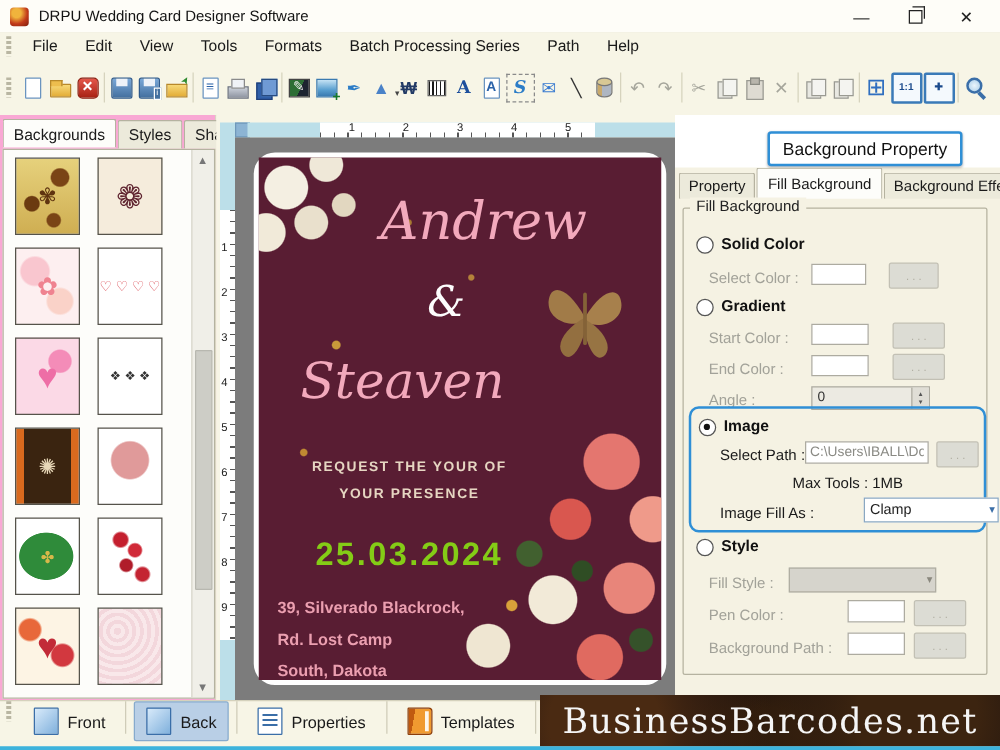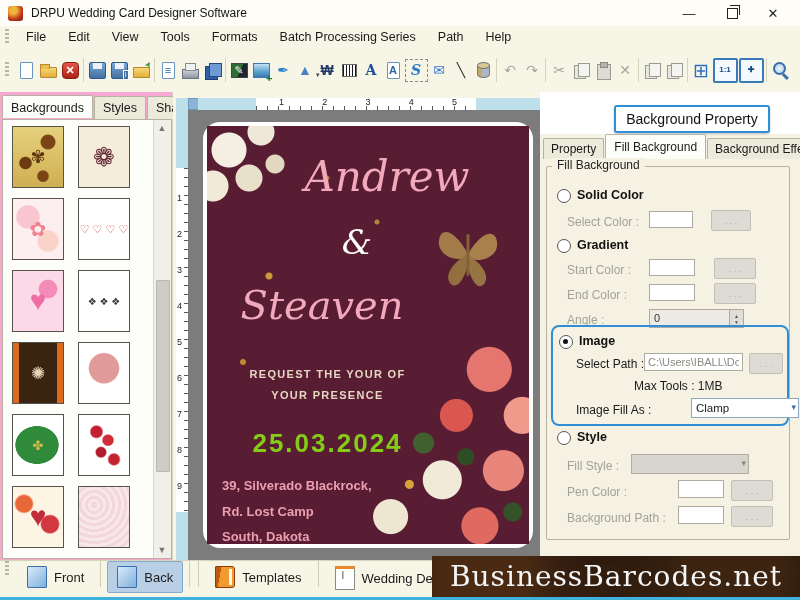--- a/index.html
+++ b/index.html
@@ -482,20 +482,24 @@
     <div class="bbtn">
         <div class="bic bi-pageb"></div>
         <span>Front</span>
       </div>
       <div class="bbsep"></div>
       <div class="bbtn active">
         <div class="bic bi-pageb"></div>
         <span>Back</span>
       </div>
       <div class="bbsep"></div>
+      <div class="bbtn">
+        <div class="bic bi-pagelines"></div>
+        <span>Properties</span>
+      </div>
       <div class="bbsep"></div>
       <div class="bbtn">
         <div class="bic bi-book"></div>
         <span>Templates</span>
       </div>
       <div class="bbsep"></div>
       <div class="bbtn">
         <div class="bic bi-win"></div>
         <span>Wedding Details</span>
       </div>

